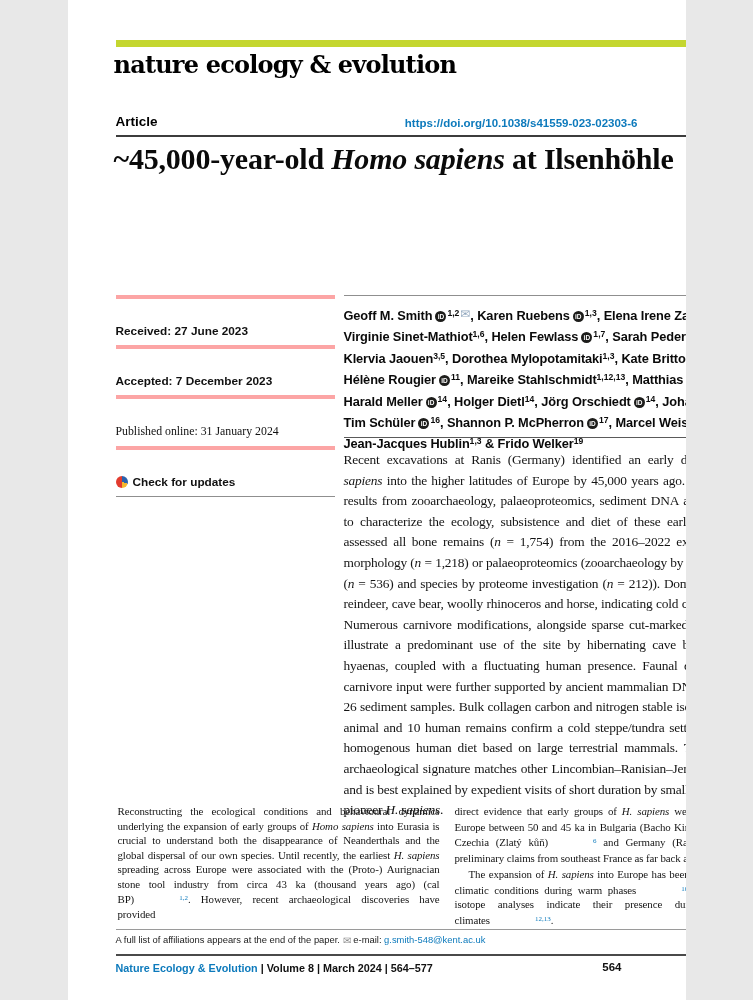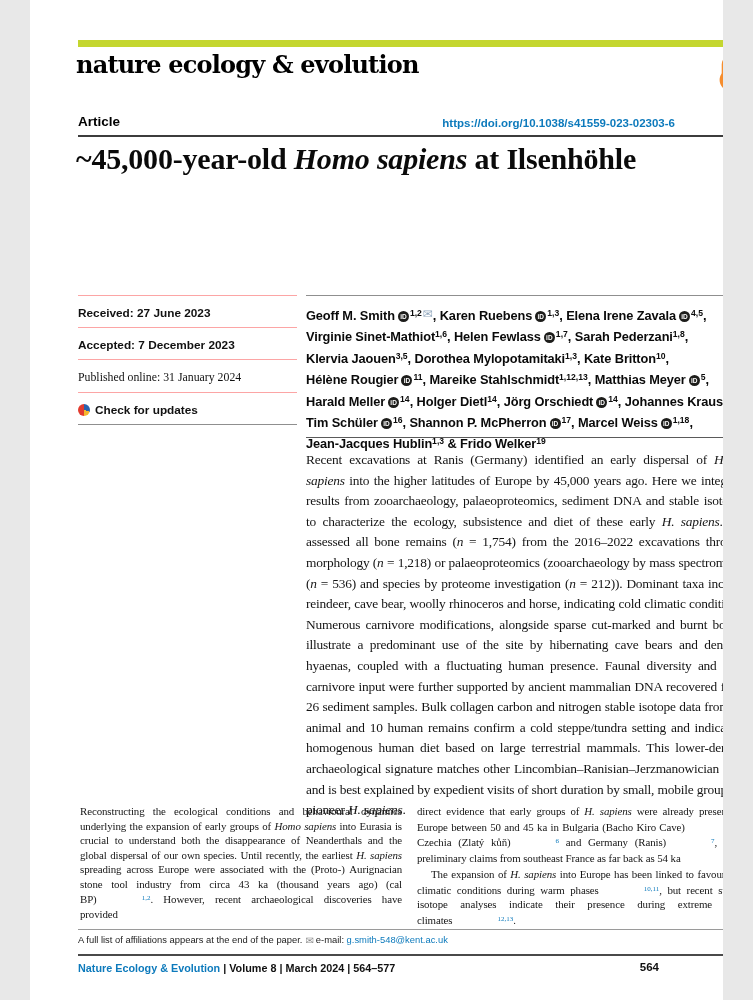--- a/index.html
+++ b/index.html
@@ -1,16 +1,16 @@
 <!DOCTYPE html>
 <html><head>
 <meta charset="utf-8">
 <style>
   html,body{margin:0;padding:0;background:#e8e8e8;}
-  .page{position:relative;width:693px;height:1000px;background:#ffffff;margin:0 auto;
+  .page{position:relative;width:618px;height:1000px;background:#ffffff;margin:0 auto;
         font-family:"Liberation Sans",sans-serif;color:#111;overflow:hidden;}
 
   
   .topbar{position:absolute;left:48px;top:40px;width:658px;height:7px;background:#c4d62f;}
   .journal-name{position:absolute;left:46px;top:50px;font-family:"DejaVu Serif",serif;
         font-weight:700;font-size:24px;letter-spacing:-0.8px;color:#000;}
   .oa-icon{position:absolute;left:687px;top:52px;width:27px;height:40px;}
 
   
   .article-label{position:absolute;left:48px;top:114px;font-size:13.5px;font-weight:700;color:#000;}
@@ -18,21 +18,21 @@
         color:#0d7abc;text-decoration:none;}
   .rule-dark{position:absolute;left:48px;top:135px;width:658px;height:2px;background:#3c3c3c;}
 
   
   .title{position:absolute;left:46px;top:141px;width:680px;font-family:"Liberation Serif",serif;
         font-weight:700;font-size:30px;line-height:36.5px;letter-spacing:-0.2px;color:#0a0a0a;}
   .title div{white-space:nowrap;}
 
   
   .meta{position:absolute;left:48px;top:295px;width:219px;}
-  .meta-row{border-top:1px solid #fca5a5;padding:10px 0 7px;font-size:11.8px;font-weight:700;color:#111;}
+  .meta-row{border-top:4px solid #fca5a5;padding:25px 0 7px;font-size:11.8px;font-weight:700;color:#111;}
   .meta-row.serif{font-family:"Liberation Serif",serif;font-weight:400;font-size:11.8px;}
   .meta-row.last{border-bottom:1px solid #8f8f8f;}
   .crossmark-icon{display:inline-block;width:12px;height:12px;border-radius:50%;
         background:conic-gradient(#2a62ad 0 30%, #f5b72e 30% 50%, #e23b2e 50% 100%);
         vertical-align:-2px;margin-right:5px;}
 
   
   .authors{position:absolute;left:276px;top:295px;width:446px;border-top:1px solid #8f8f8f;
         padding-top:8px;font-size:12.8px;font-weight:700;line-height:18.4px;color:#0a0a0a;
         letter-spacing:-0.1px;}

